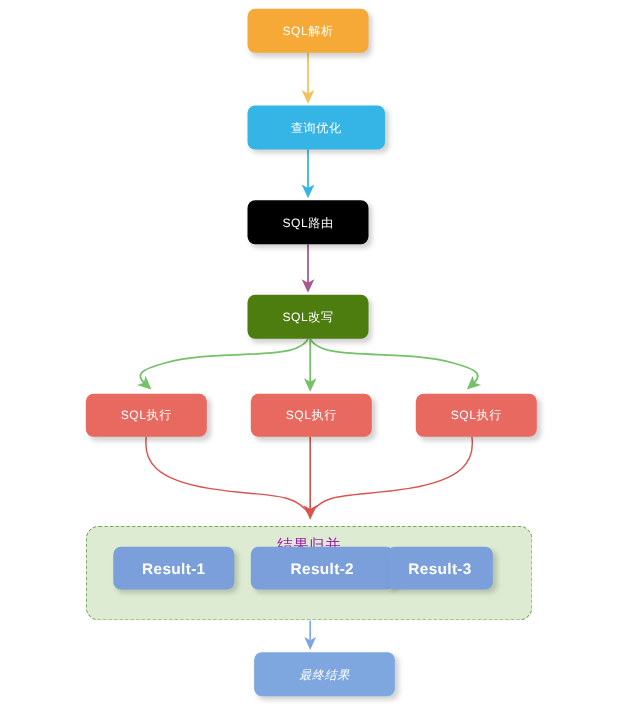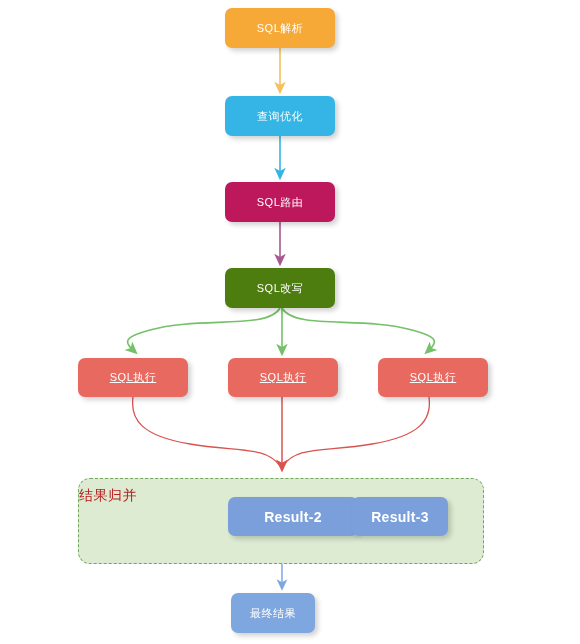--- a/index.html
+++ b/index.html
@@ -35,39 +35,40 @@
     align-items: center;
     justify-content: center;
     color: #ffffff;
     font-size: 11px;
     letter-spacing: 0.5px;
     box-shadow: 3px 3px 5px rgba(0,0,0,0.18);
     white-space: nowrap;
   }
   .node-parse   { background: #F6A937; }
   .node-opt     { background: #35B5E5; }
-  .node-route   { background: #be185d; }
+  .node-route   { background: #000000; }
   .node-rewrite { background: #4d7c0f; }
-  .node-exec    { background: #E8695F; text-decoration: underline; }
+  .node-exec    { background: #E8695F; }
   .node-result  { background: #7A9FDB; font-weight: bold; font-size: 14px; letter-spacing: 0.3px;}
   .node-final   { background: #7FA7DF; }
 
   .merge-group {
     position: absolute;
     box-sizing: border-box;
     background: #DCEBD2;
     border: 1.5px dashed #72A85E;
     border-radius: 12px;
   }
   .merge-title {
     position: absolute;
     width: 100%;
+    text-align: center;
     top: 8px;
     left: 0;
-    color: #b91c1c;
+    color: #a21caf;
     font-size: 14px;
     letter-spacing: 0.5px;
   }
 </style>
 </head>
 <body>
 
 <div id="canvas">
 
   <svg class="edges" viewBox="0 0 580 644">
@@ -110,21 +111,21 @@
 
     <path d="M429,397 C432,420 420,436 372,444 C324,452 296,446 283,466" stroke="#D9534F" stroke-width="1.3" fill="none"></path>
 
     <path d="M282,564 L282,585" stroke="#7FA7DF" stroke-width="1.5" fill="none" marker-end="url(#ah-lblue)"></path>
   </svg>
 
   <div class="node node-parse" style="left:225px; top:8px; width:110px; height:40px;">
     <span>SQL解析</span>
   </div>
 
-  <div class="node node-opt" style="left:225px; top:96px; width:110px; height:40px;">
+  <div class="node node-opt" style="left:225px; top:96px; width:125px; height:40px;">
     <span>查询优化</span>
   </div>
 
   <div class="node node-route" style="left:225px; top:182px; width:110px; height:40px;">
     <span>SQL路由</span>
   </div>
 
   <div class="node node-rewrite" style="left:225px; top:268px; width:110px; height:40px;">
     <span>SQL改写</span>
   </div>
@@ -138,26 +139,29 @@
   </div>
 
   <div class="node node-exec" style="left:378px; top:358px; width:110px; height:39px;">
     <span>SQL执行</span>
   </div>
 
   <div class="merge-group" style="left:78px; top:478px; width:406px; height:86px;">
     <div class="merge-title">结果归并</div>
   </div>
 
+  <div class="node node-result" style="left:103px; top:497px; width:110px; height:39px;">
+    <span>Result-1</span>
+  </div>
 
   <div class="node node-result" style="left:228px; top:497px; width:130px; height:39px;">
     <span>Result-2</span>
   </div>
 
   <div class="node node-result" style="left:352px; top:497px; width:96px; height:39px;">
     <span>Result-3</span>
   </div>
 
-  <div class="node node-final" style="left:231px; top:593px; width:84px; height:40px;">
+  <div class="node node-final" style="left:231px; top:593px; width:128px; height:40px;font-style:italic;">
     <span>最终结果</span>
   </div>
 
 </div>
 
 </body></html>

